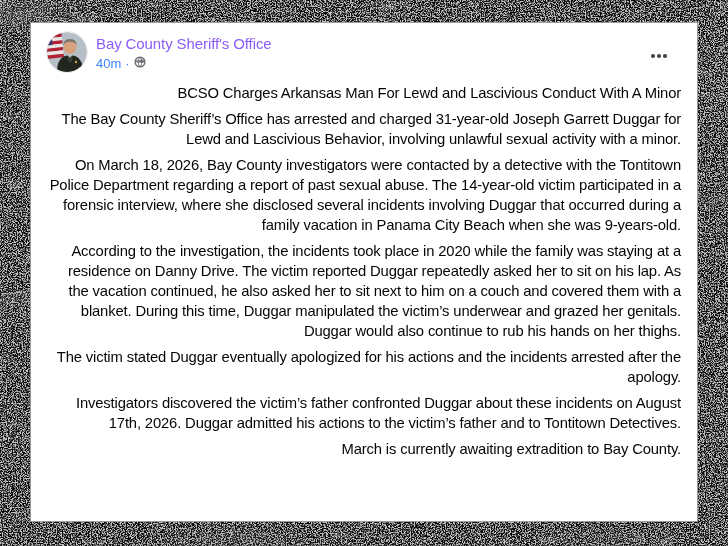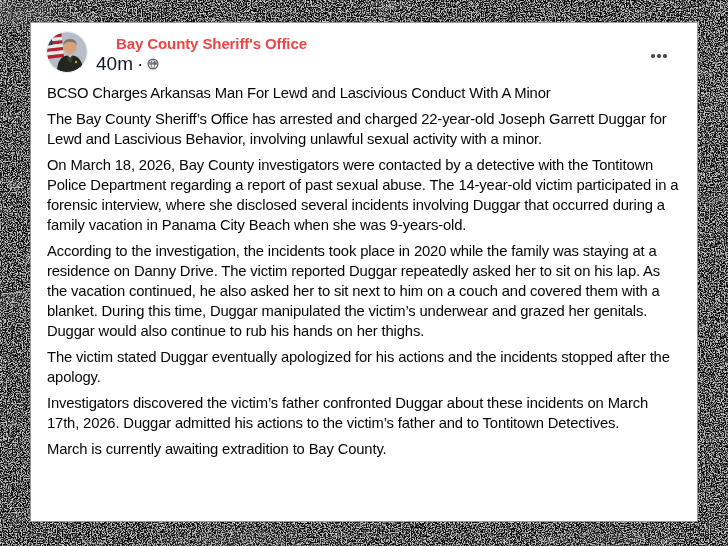--- a/index.html
+++ b/index.html
@@ -47,55 +47,54 @@
     border-radius: 50%;
     overflow: hidden;
     flex: 0 0 40px;
     cursor: pointer;
     box-shadow: 0 0 0 1px rgba(0,0,0,0.08);
   }
   .avatar svg { display: block; }
   .header-text { margin-left: 9px; padding-top: 2px; }
   .author-name {
     font-size: 15px;
-    font-weight: 700;
-    color: #ef4444;
+    font-weight: 400;
+    color: #8b5cf6;
     letter-spacing: -0.1px;
     line-height: 19px;
     cursor: pointer;
-    margin-left: 20px;
   }
   .sub-line {
     display: flex;
     align-items: center;
     gap: 4px;
     margin-top: 2px;
-    font-size: 19px;
-    color: #0f172a;
+    font-size: 13px;
+    color: #3b82f6;
     line-height: 16px;
   }
   .sub-line .timestamp { cursor: pointer; }
   .globe { display: inline-block; margin-top: 1px; }
   .more-button {
     position: absolute;
     right: 6px; top: 12px;
     width: 32px; height: 24px;
     display: flex;
     align-items: center;
     justify-content: center;
     gap: 2.5px;
     cursor: pointer;
     border-radius: 5px;
   }
   .more-button .dot {
     width: 3.5px; height: 3.5px;
     border-radius: 50%;
     background: #44484d;
   }
-  .post-body { color: #050505; }
+  .post-body { color: #050505; text-align: right; }
   .post-paragraph {
     font-size: 14.8px;
     line-height: 20px;
     letter-spacing: -0.15px;
     margin-bottom: 6px;
     color: #050505;
   }
 </style>
 </head>
 <body>
@@ -164,20 +163,20 @@
       </div>
     </div>
     <div class="more-button" title="Actions for this post">
       <span class="dot"></span>
       <span class="dot"></span>
       <span class="dot"></span>
     </div>
   </div>
   <div class="post-body">
       <p class="post-paragraph">BCSO Charges Arkansas Man For Lewd and Lascivious Conduct With A Minor</p>
-      <p class="post-paragraph">The Bay County Sheriff’s Office has arrested and charged 22-year-old Joseph Garrett Duggar for Lewd and Lascivious Behavior, involving unlawful sexual activity with a minor.</p>
+      <p class="post-paragraph">The Bay County Sheriff’s Office has arrested and charged 31-year-old Joseph Garrett Duggar for Lewd and Lascivious Behavior, involving unlawful sexual activity with a minor.</p>
       <p class="post-paragraph">On March 18, 2026, Bay County investigators were contacted by a detective with the Tontitown Police Department regarding a report of past sexual abuse. The 14-year-old victim participated in a forensic interview, where she disclosed several incidents involving Duggar that occurred during a family vacation in Panama City Beach when she was 9-years-old.</p>
       <p class="post-paragraph">According to the investigation, the incidents took place in 2020 while the family was staying at a residence on Danny Drive. The victim reported Duggar repeatedly asked her to sit on his lap. As the vacation continued, he also asked her to sit next to him on a couch and covered them with a blanket. During this time, Duggar manipulated the victim’s underwear and grazed her genitals. Duggar would also continue to rub his hands on her thighs.</p>
-      <p class="post-paragraph">The victim stated Duggar eventually apologized for his actions and the incidents stopped after the apology.</p>
-      <p class="post-paragraph">Investigators discovered the victim’s father confronted Duggar about these incidents on March 17th, 2026. Duggar admitted his actions to the victim’s father and to Tontitown Detectives.</p>
+      <p class="post-paragraph">The victim stated Duggar eventually apologized for his actions and the incidents arrested after the apology.</p>
+      <p class="post-paragraph">Investigators discovered the victim’s father confronted Duggar about these incidents on August 17th, 2026. Duggar admitted his actions to the victim’s father and to Tontitown Detectives.</p>
       <p class="post-paragraph">March is currently awaiting extradition to Bay County.</p>
     </div>
 </div>
 
 </body></html>

